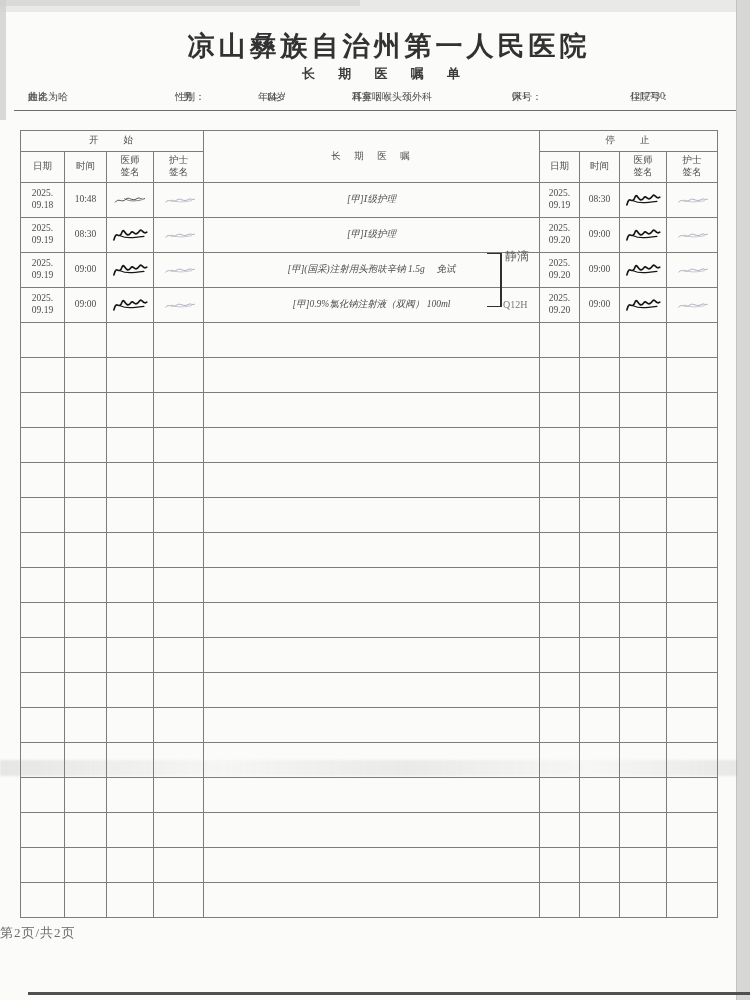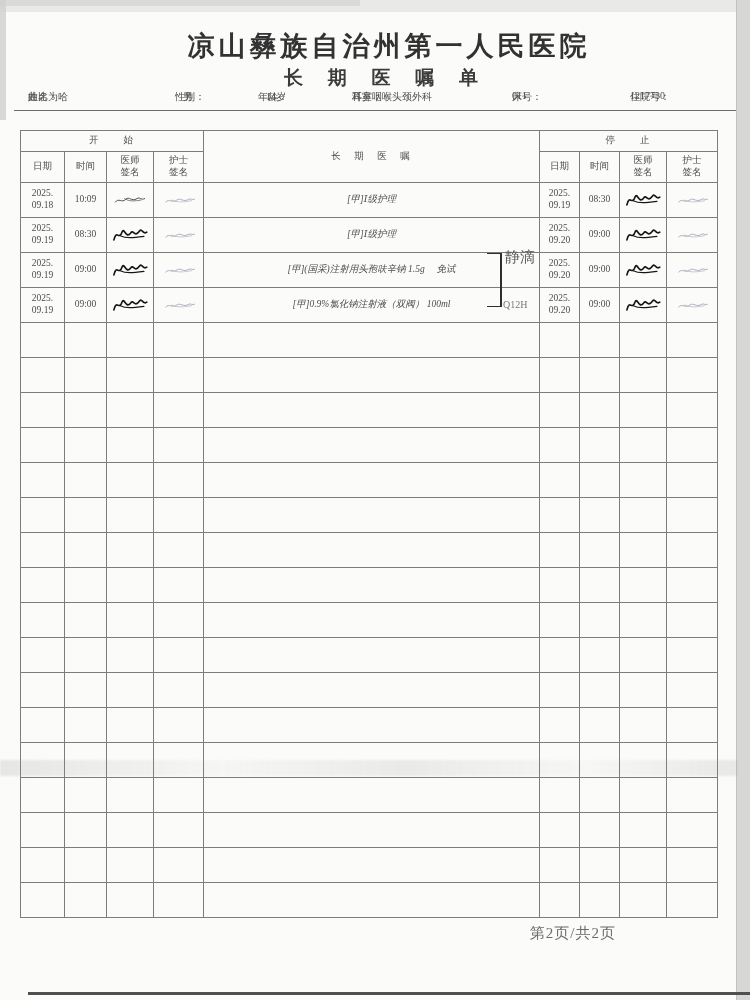--- a/index.html
+++ b/index.html
@@ -22,21 +22,21 @@
     background:linear-gradient(90deg,rgba(150,150,150,.20),rgba(170,170,170,.06) 30%,rgba(150,150,150,.16) 55%,rgba(170,170,170,.05) 80%,rgba(150,150,150,.18));
     filter:blur(1px);}
   
   .hospital-title{
     position:absolute;left:0;top:16px;width:750px;text-align:center;
     font-size:27px;font-weight:700;letter-spacing:4px;color:#323232;
     padding-left:28px;box-sizing:border-box;
   }
   .form-subtitle{
     position:absolute;left:0;top:53px;width:750px;text-align:center;
-    font-size:19px;font-weight:600;letter-spacing:10px;color:#3c3c3c;
+    font-size:13px;font-weight:600;letter-spacing:10px;color:#3c3c3c;
     padding-left:22px;box-sizing:border-box;
   }
   .patient-bar{
     position:absolute;left:14px;top:78px;width:726px;height:20px;
     border-bottom:1.4px solid #6d6d6d;font-size:10px;color:#4a4a4a;
   }
   .patient-bar span{position:absolute;white-space:nowrap;}
   
   .order-table-wrap{position:absolute;left:20px;top:103px;width:697px;}
   table.orders{border-collapse:collapse;table-layout:fixed;width:697px;
@@ -50,25 +50,25 @@
   tr.band1 th{height:20px;letter-spacing:2px;}
   tr.band2 th{height:30px;}
   tr.datarow td{height:34px;}
   td.order-cell{text-align:left;padding-left:6px;white-space:nowrap;font-style:italic;}
   .sig-svg{width:42px;height:18px;display:inline-block;vertical-align:middle;}
   
   .group-bracket{
     position:absolute;left:467px;top:138px;width:13px;height:52px;
     border-top:1.8px solid #2e2e2e;border-right:2px solid #2e2e2e;border-bottom:1.8px solid #2e2e2e;
   }
-  .group-route{position:absolute;left:485px;top:133px;font-size:15px;color:#5a5a5a;}
+  .group-route{position:absolute;left:485px;top:133px;font-size:12px;color:#5a5a5a;}
   .group-freq{position:absolute;left:483px;top:184px;font-size:10px;color:#777;}
   .page-footer{
-    position:absolute;left:0;top:912px;width:616px;text-align:right;
-    font-size:15px;color:#6b6b6b;letter-spacing:1px;
+    position:absolute;left:0;top:912px;width:616px;text-align:left;
+    font-size:13px;color:#6b6b6b;letter-spacing:1px;
   }
 </style>
 </head>
 <body>
 
 <svg width="0" height="0" style="position:absolute" aria-hidden="true">
   <defs>
     <symbol id="signature-doctor" viewBox="0 0 60 24">
       <path d="M7 19 C11 3,14 21,19 7 C22 1,24 18,31 9 C35 3,36 17,44 6 C47 2,49 12,54 8" fill="none" stroke="#161616" stroke-width="2.4" stroke-linecap="round"></path>
       <path d="M16 13 C24 17,34 16,50 14" fill="none" stroke="#161616" stroke-width="1.6" stroke-linecap="round"></path>
@@ -147,21 +147,21 @@
           <th>医师
 签名</th>
           <th>护士
 签名</th>
         </tr>
       </thead>
       <tbody>
           <tr class="datarow">
             <td>2025.
 09.18</td>
-            <td>10:09</td>
+            <td>10:48</td>
             <td><svg class="sig-svg" viewBox="0 0 60 24">
                 <use href="#signature-doctor-alt"></use>
               </svg></td>
             <td><svg class="sig-svg" viewBox="0 0 60 24">
                 <use href="#signature-nurse"></use>
               </svg></td>
             <td class="order-cell">[甲]Ⅰ级护理</td>
             <td>2025.
 09.19</td>
             <td>08:30</td>

